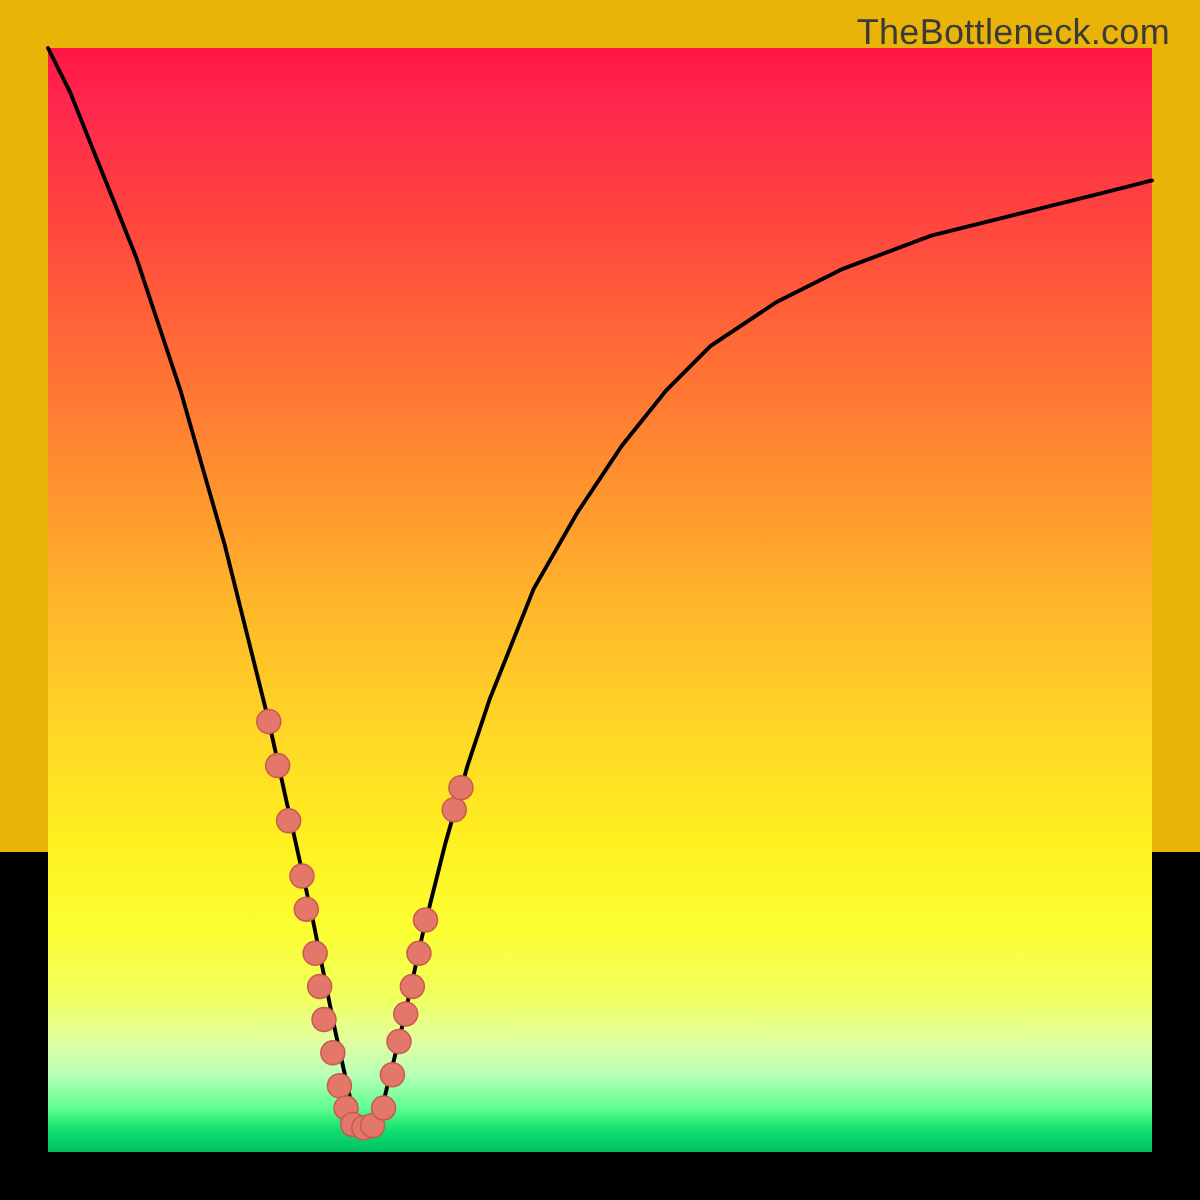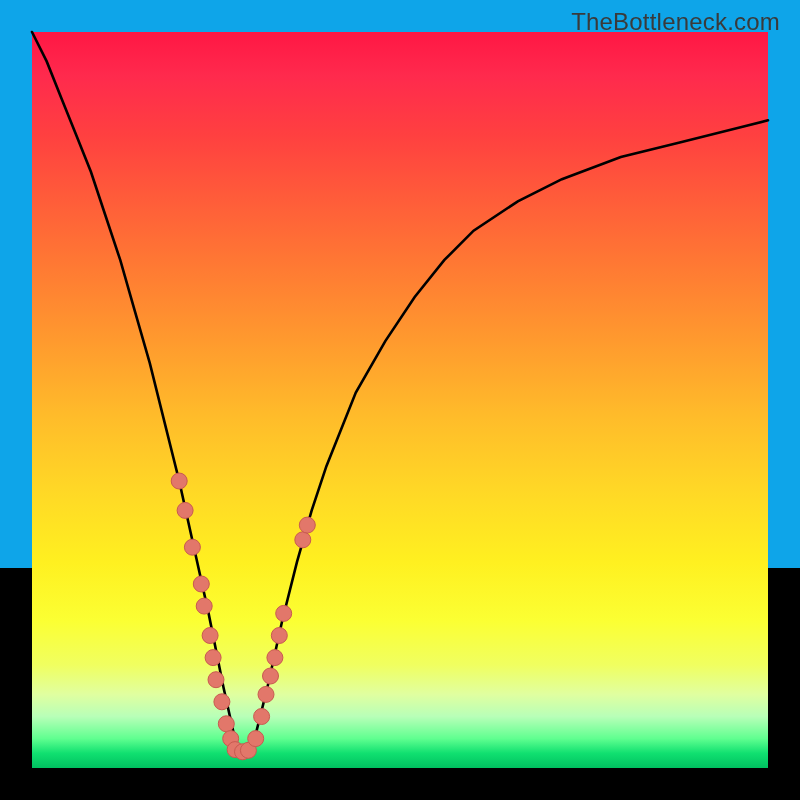--- a/index.html
+++ b/index.html
@@ -10,21 +10,21 @@
     overflow: hidden;
     background: #000;
     font-family: Arial, Helvetica, sans-serif;
   }
   .frame {
     position: absolute;
     left: 0;
     top: 0;
     width: 800px;
     height: 568px;
-    background: #0ea5e9;
+    background: #eab308;
   }
   .plot-area {
     position: absolute;
     left: 32px;
     top: 32px;
     width: 736px;
     height: 736px;
     
     background: linear-gradient(
       to bottom,

